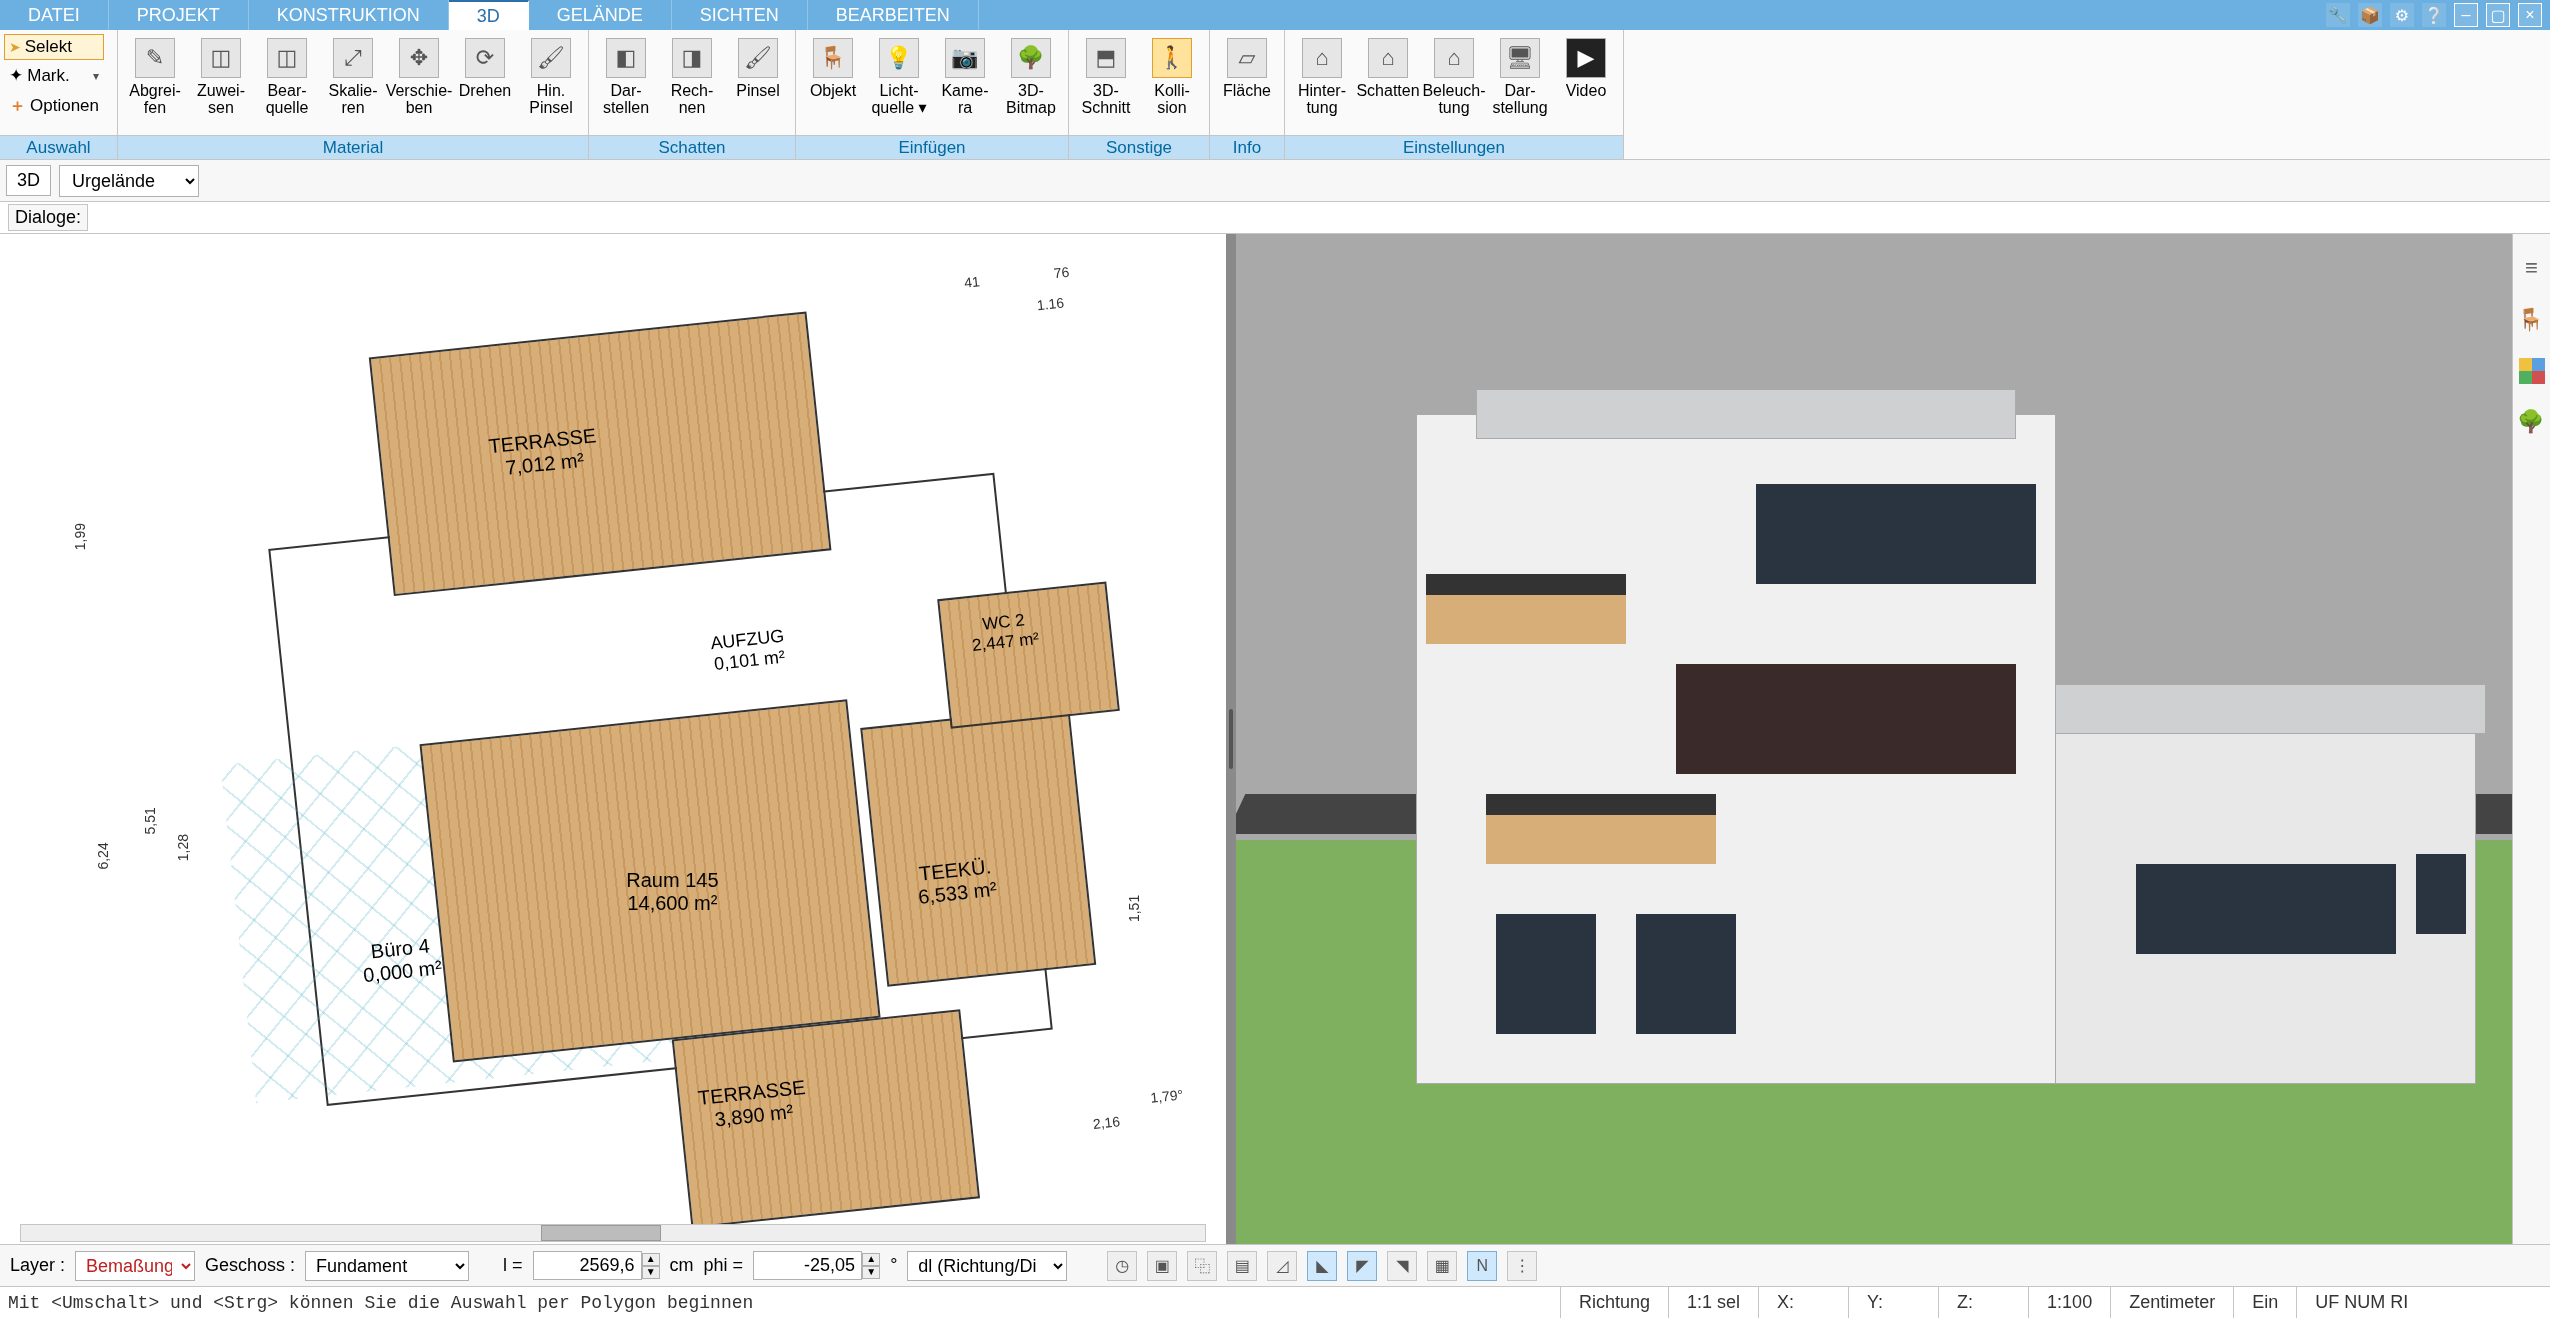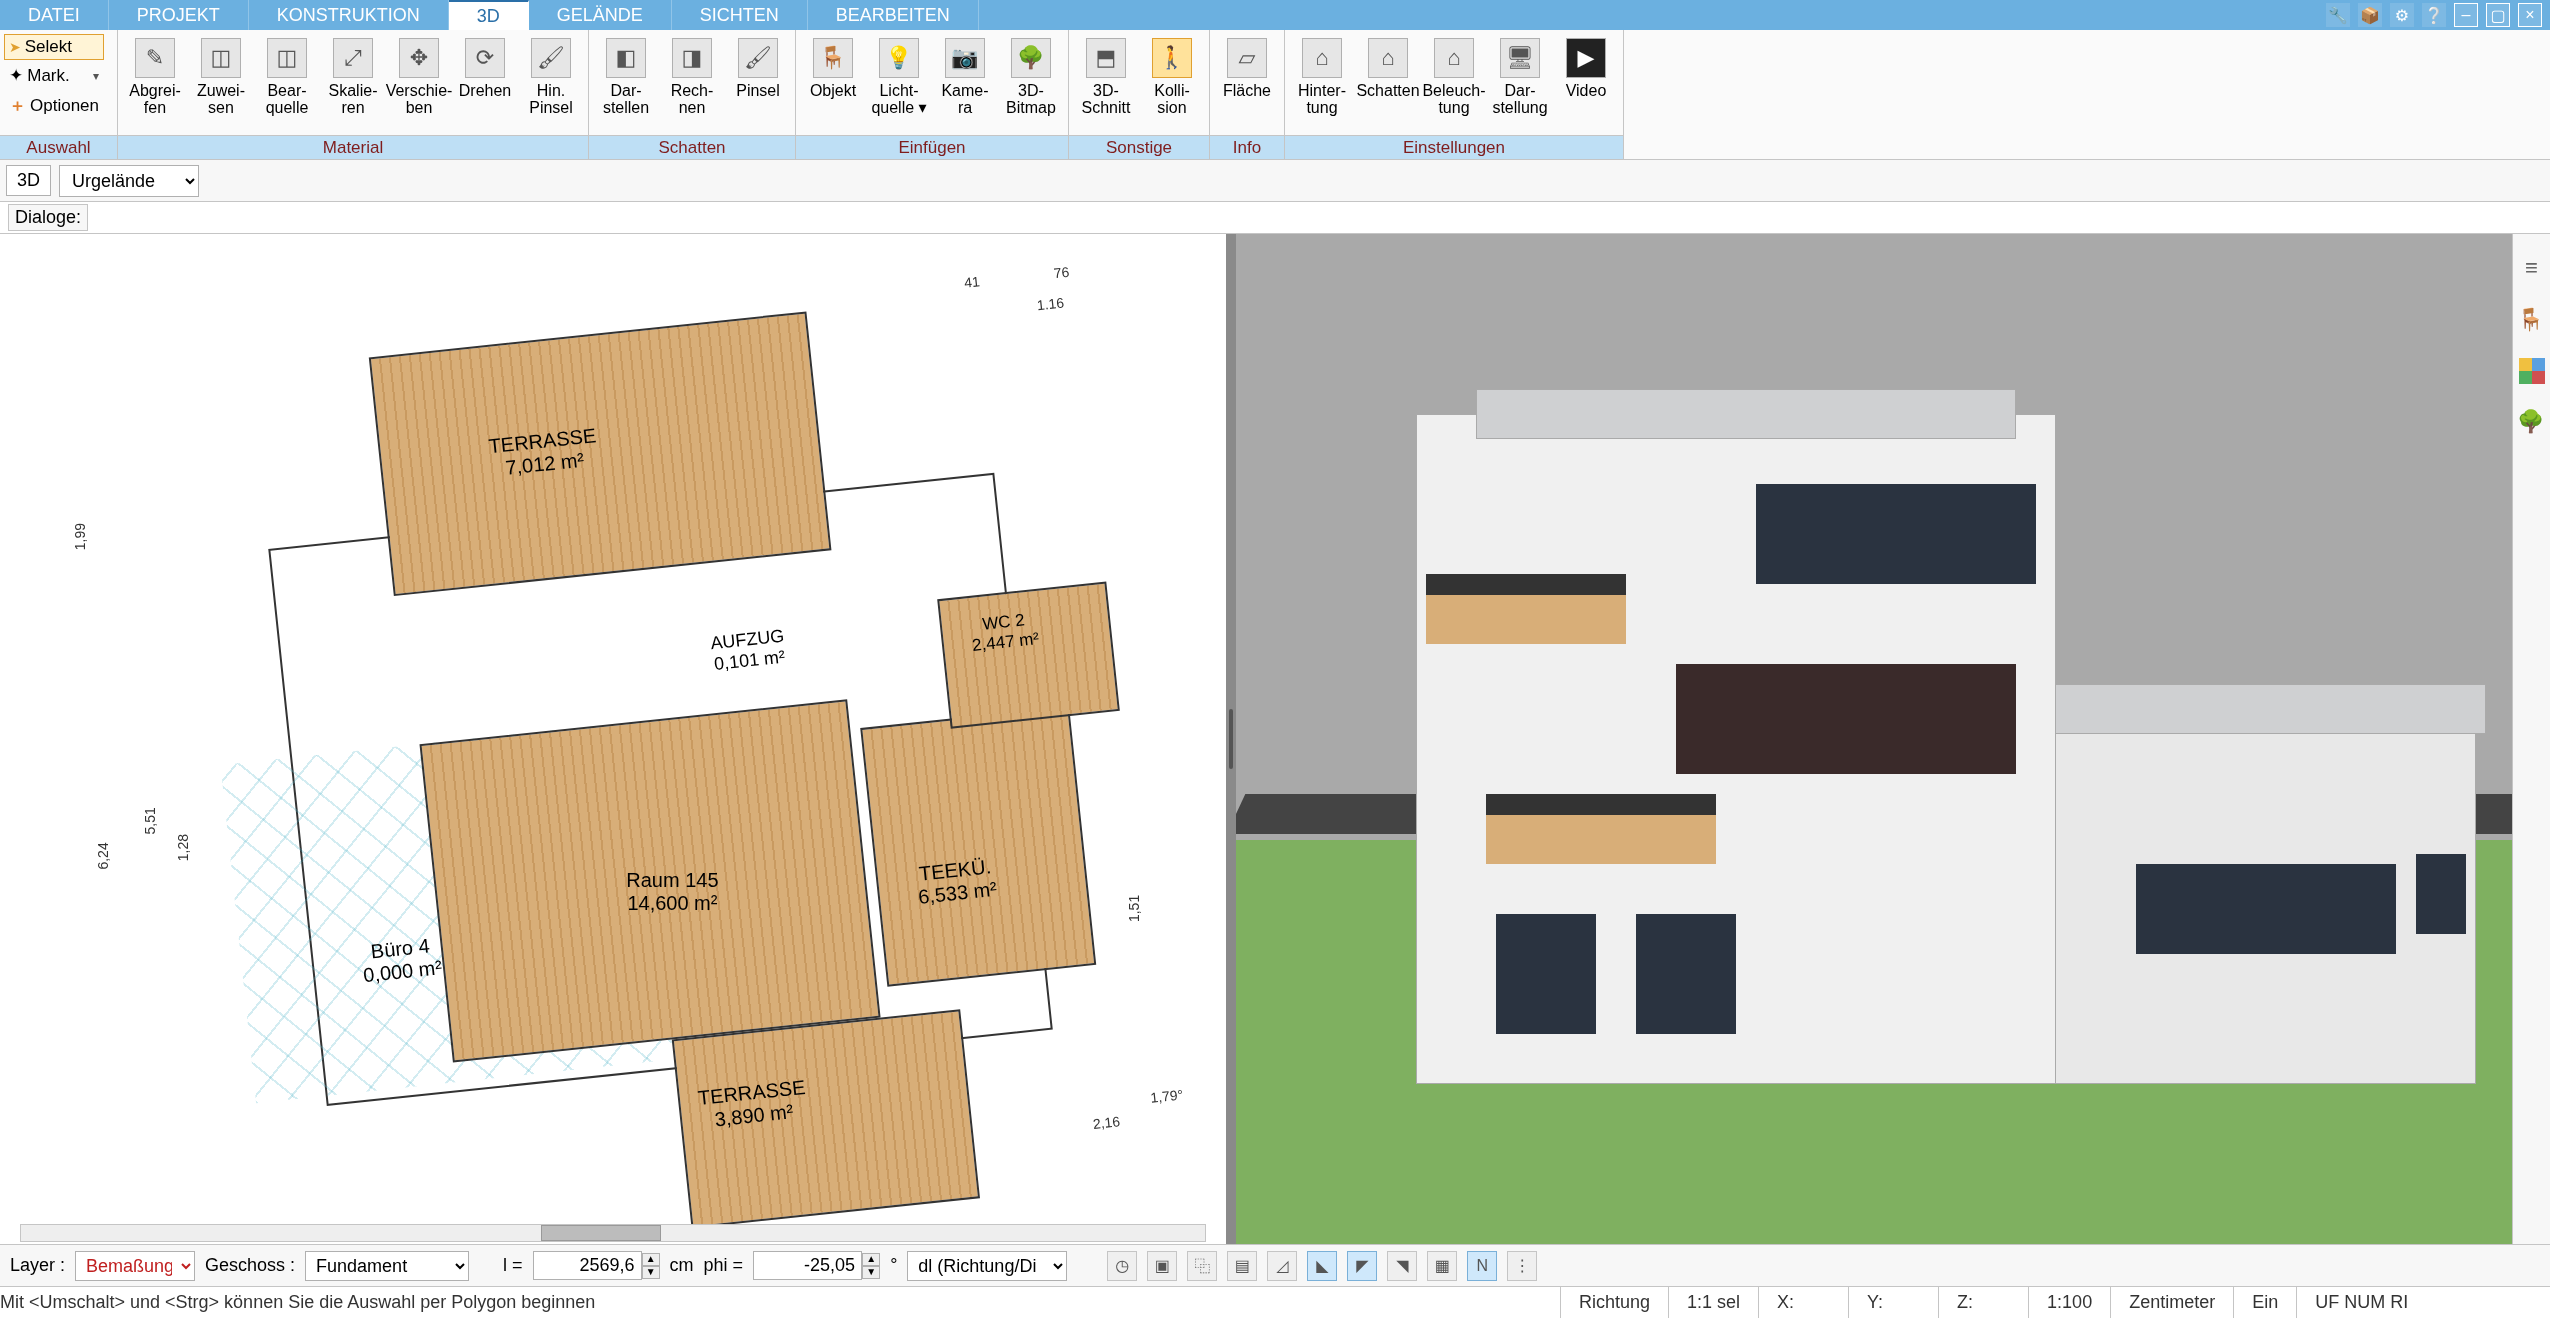--- a/index.html
+++ b/index.html
@@ -11,21 +11,21 @@
 .menubar .tab.active { background: #fff; color: #2a6fa8; border-top: 2px solid #2a6fa8; }
 .menubar .spacer { flex: 1; }
 .menubar .win-icons { display: flex; align-items: center; gap: 8px; padding-right: 8px; }
 .menubar .win-icons span { width: 24px; height: 24px; display: inline-flex; align-items: center; justify-content: center; font-size: 16px; background: rgba(255,255,255,.12); color: #fff; }
 .menubar .win-icons .sq { border: 1px solid #fff; }
 
 
 .ribbon { height: 130px; background: #fafafa; border-bottom: 1px solid #c5c5c5; display: flex; }
 .rgroup { border-right: 1px solid #c5c5c5; display: flex; flex-direction: column; }
 .rgroup .items { flex: 1; display: flex; align-items: flex-start; padding: 4px 6px 0 6px; gap: 4px; }
-.rgroup .caption { height: 24px; background: #bedff5; color: #7f1d1d; font-size: 17px; display: flex; align-items: center; justify-content: center; border-top: 1px solid #c5c5c5; }
+.rgroup .caption { height: 24px; background: #bedff5; color: #0369a1; font-size: 17px; display: flex; align-items: center; justify-content: center; border-top: 1px solid #c5c5c5; }
 .rbtn { width: 62px; display: flex; flex-direction: column; align-items: center; justify-content: flex-start; padding-top: 4px; cursor: pointer; }
 .rbtn .ic { width: 40px; height: 40px; background: #e6e6e6; border: 1px solid #b0b0b0; display: flex; align-items: center; justify-content: center; font-size: 22px; color: #555; }
 .rbtn .lbl { font-size: 16px; line-height: 17px; text-align: center; margin-top: 4px; white-space: pre-line; }
 .rbtn.active .ic { background: #ffe29b; border-color: #e0a030; }
 
 
 .selcol { width: 108px; display: flex; flex-direction: column; gap: 2px; padding: 4px; }
 .selrow { display: flex; align-items: center; gap: 4px; font-size: 17px; padding: 2px 4px; border: 1px solid transparent; cursor: pointer; }
 .selrow.sel { background: #fff4d6; border: 1px solid #e0a030; }
 .selrow .arrow { color: #e0a030; font-size: 14px; }
@@ -74,21 +74,21 @@
 .bottombar .numwrap { display: inline-flex; align-items: center; gap: 0; }
 .bottombar .numwrap input { width: 109px; text-align: right; }
 .bottombar .spin { display: inline-flex; flex-direction: column; }
 .bottombar .spin button { width: 18px; height: 13px; font-size: 10px; line-height: 8px; border: 1px solid #b0b0b0; background: #eee; }
 .bottombar .ico { width: 30px; height: 30px; border: 1px solid #c5c5c5; background: #efefef; display: inline-flex; align-items: center; justify-content: center; font-size: 16px; color: #555; cursor: pointer; }
 .bottombar .ico.on { background: #cfe8fb; border-color: #7ab0d8; }
 .red { color: #c02020; }
 
 
 .statusbar { height: 32px; border-top: 1px solid #c5c5c5; background: #fff; display: flex; align-items: center; font-size: 18px; color: #333; }
-.statusbar .hint { flex: 0 0 1560px; padding-left: 0; }
+.statusbar .hint { flex: 0 0 1560px; padding-left: 8px; font-family: Liberation Mono, monospace; }
 .statusbar .cell { border-left: 1px solid #c5c5c5; padding: 0 18px; height: 100%; display: flex; align-items: center; }
 </style>
 </head>
 <body>
 
 <div class="menubar">
   <div class="tab">DATEI</div>
   <div class="tab">PROJEKT</div>
   <div class="tab">KONSTRUKTION</div>
   <div class="tab active">3D</div>

